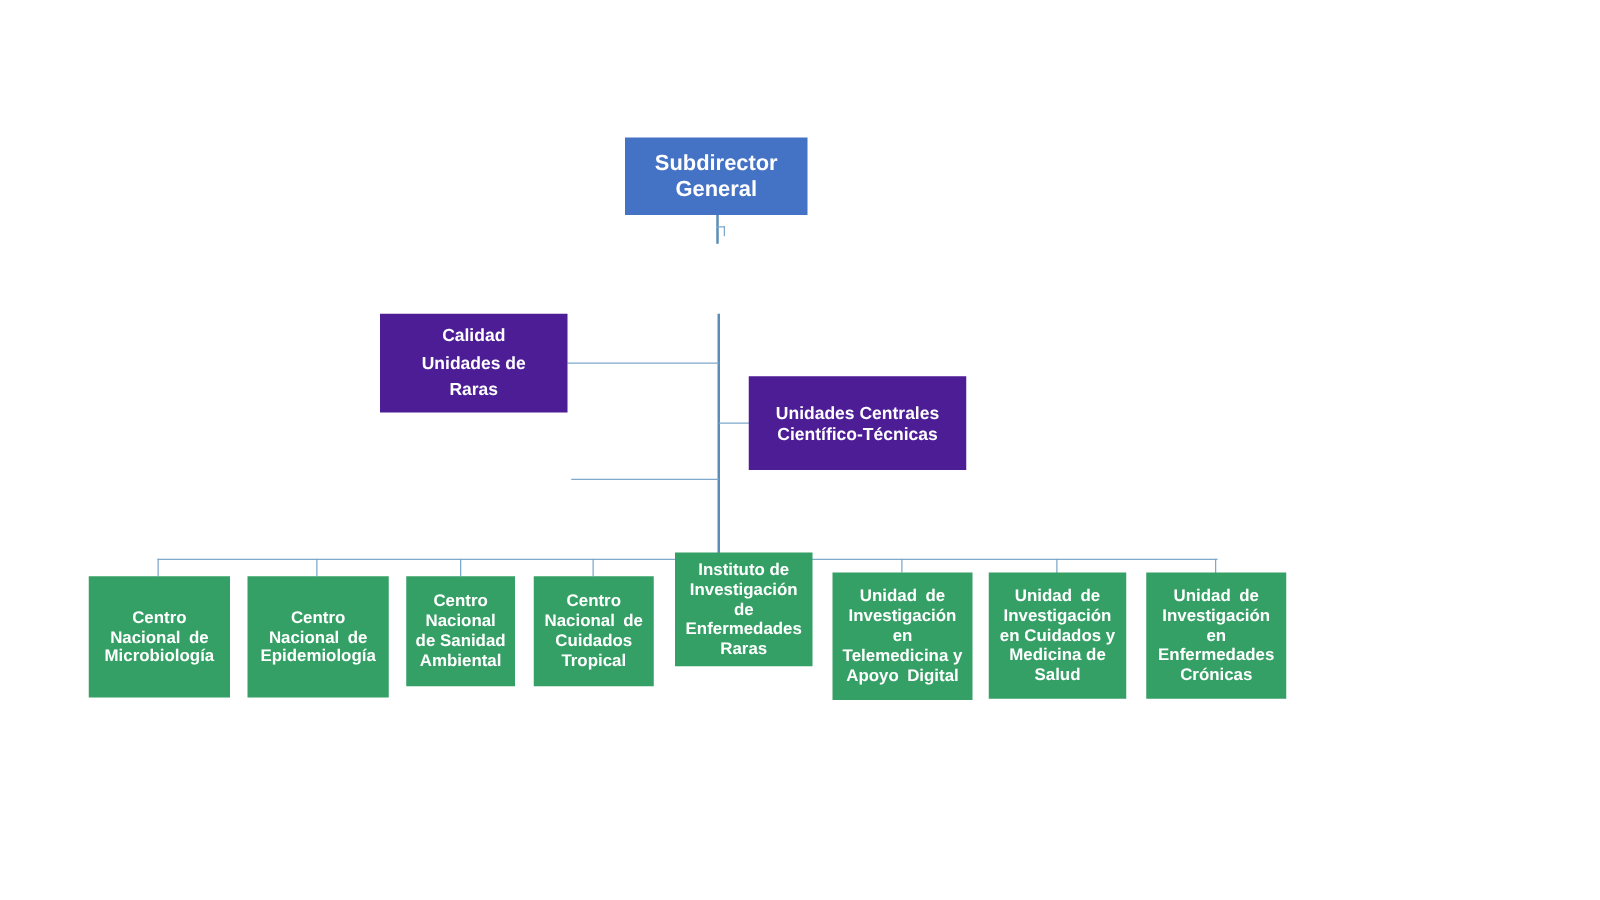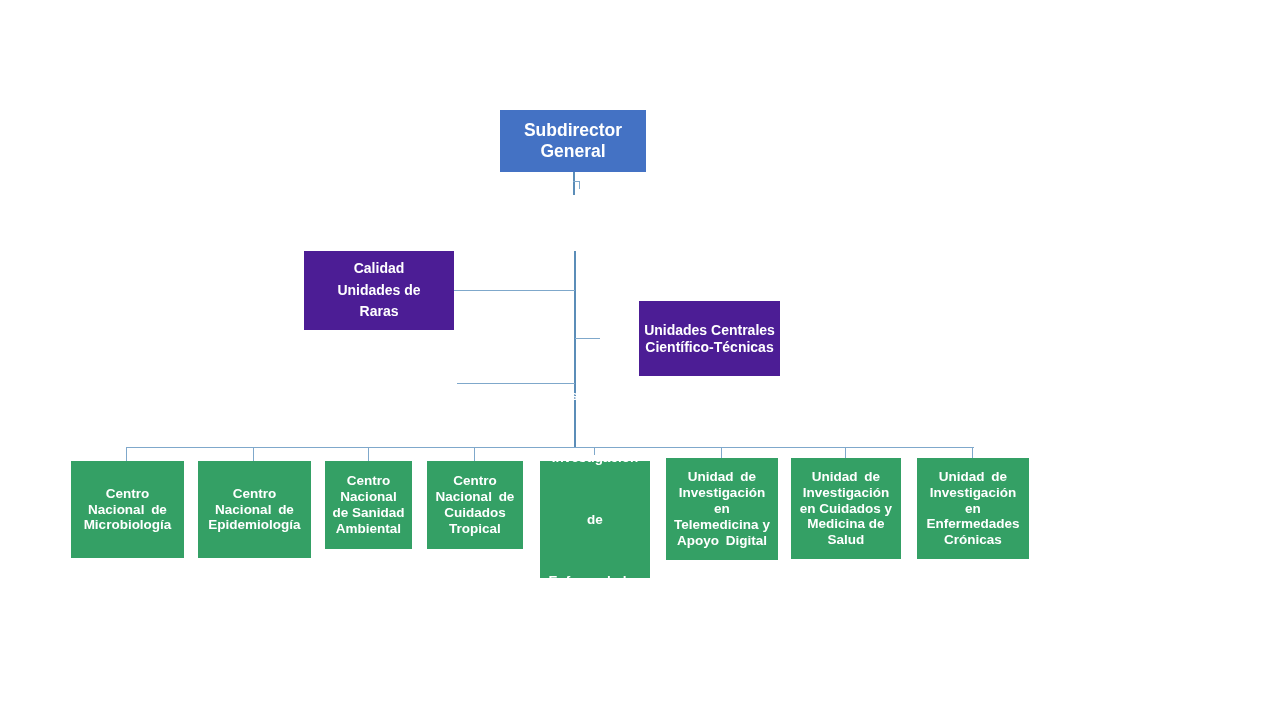--- a/index.html
+++ b/index.html
@@ -74,21 +74,21 @@
   </div>
 
 
   <div class="node orange" style="left:304px;top:251px;width:150px;height:79px;line-height:1.55;">
     <span class="ln">Calidad</span>
     <span class="ln">Unidades de</span>
     <span class="ln">Raras</span>
   </div>
 
 
-  <div class="node orange" style="left:599px;top:301px;width:141px;height:75px;margin-left:40px;">
+  <div class="node orange" style="left:599px;top:301px;width:174px;height:75px;">
     <span class="ln">Unidades Centrales</span>
     <span class="ln">Científico-Técnicas</span>
   </div>
 
   <div class="node green" style="left:71px;top:461px;width:113px;height:97px;">
     <span class="ln">Centro</span>
     <span class="ln wide">Nacional de</span>
     <span class="ln">Microbiología</span>
   </div>
 
@@ -105,21 +105,21 @@
     <span class="ln">Ambiental</span>
   </div>
 
   <div class="node green" style="left:427px;top:461px;width:96px;height:88px;">
     <span class="ln">Centro</span>
     <span class="ln wide">Nacional de</span>
     <span class="ln">Cuidados</span>
     <span class="ln">Tropical</span>
   </div>
 
-  <div class="node green" style="left:540px;top:461px;width:110px;height:117px;gap:46px;">
+  <div class="node green" style="left:540px;top:442px;width:110px;height:91px;">
     <span class="ln">Instituto de</span>
     <span class="ln">Investigación</span>
     <span class="ln">de</span>
     <span class="ln">Enfermedades</span>
     <span class="ln">Raras</span>
   </div>
 
   <div class="node green" style="left:666px;top:458px;width:112px;height:102px;">
     <span class="ln wide">Unidad de</span>
     <span class="ln">Investigación</span>

